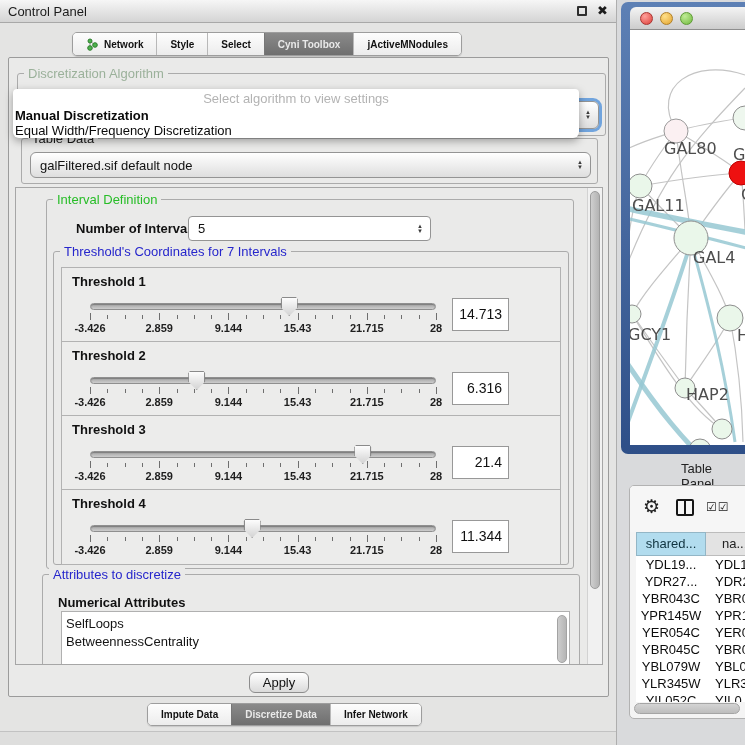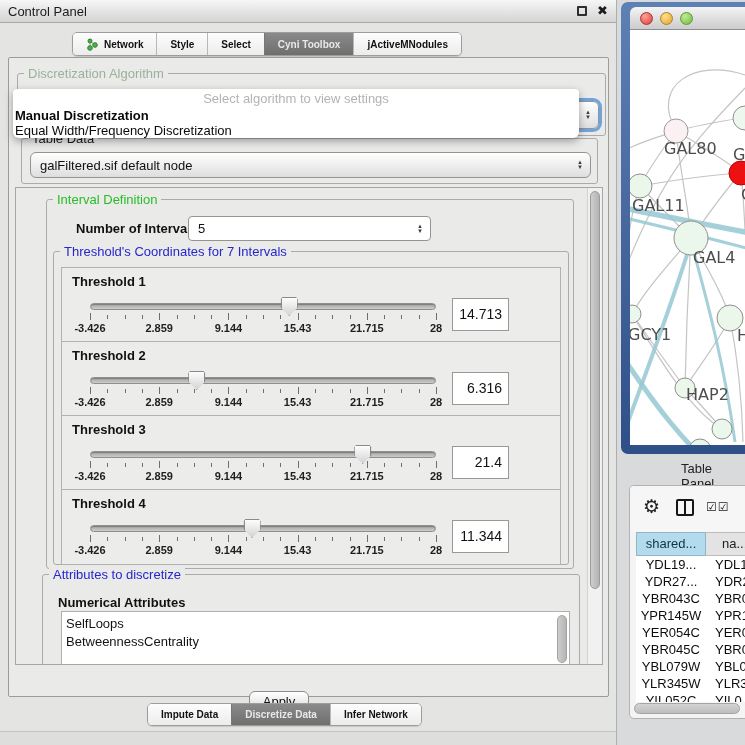--- a/index.html
+++ b/index.html
@@ -87,21 +87,21 @@
   
   .attr-subtitle { position:absolute; left:15px; top:20px; font-size:13px; font-weight:bold; color:#111; }
   .attr-list { position:absolute; left:18px; top:36px; width:509px; height:64px; background:#fff;
     border:1px solid #b0b0b0; overflow:hidden; padding-top:3px; }
   .attr-item { font-size:13px; color:#141414; padding-left:4px; height:18px; line-height:18px; }
   .attr-scroll { position:absolute; right:2px; top:3px; width:10px; height:48px; border-radius:5px;
     background:linear-gradient(90deg,#cdcdcd,#b5b5b5); border:1px solid #a3a3a3; }
 
   .apply-btn { position:absolute; left:240px; top:614px; width:60px; height:21px;
     background:linear-gradient(180deg,#ffffff,#dadada); border:1px solid #8d8d8d; border-radius:6px;
-    font-size:13px; color:#111; text-align:center; line-height:19px;margin-top:19px; }
+    font-size:13px; color:#111; text-align:center; line-height:19px; }
 
   
   .bottom-tabbar { position:absolute; left:147px; top:703px; display:flex; height:23px;
     border:1px solid #9d9d9d; border-radius:5px; overflow:hidden; box-shadow:0 1px 1px rgba(0,0,0,.12); }
   .cp-footerline { position:absolute; left:0; top:731px; width:100%; border-top:1px solid #c2c2c2; }
   .cp-footer { position:absolute; left:0; top:732px; width:100%; height:13px; background:#dededd; }
 
   
   .right-region { position:absolute; left:617px; top:0; width:128px; height:745px; background:#d9dadc; }
 

